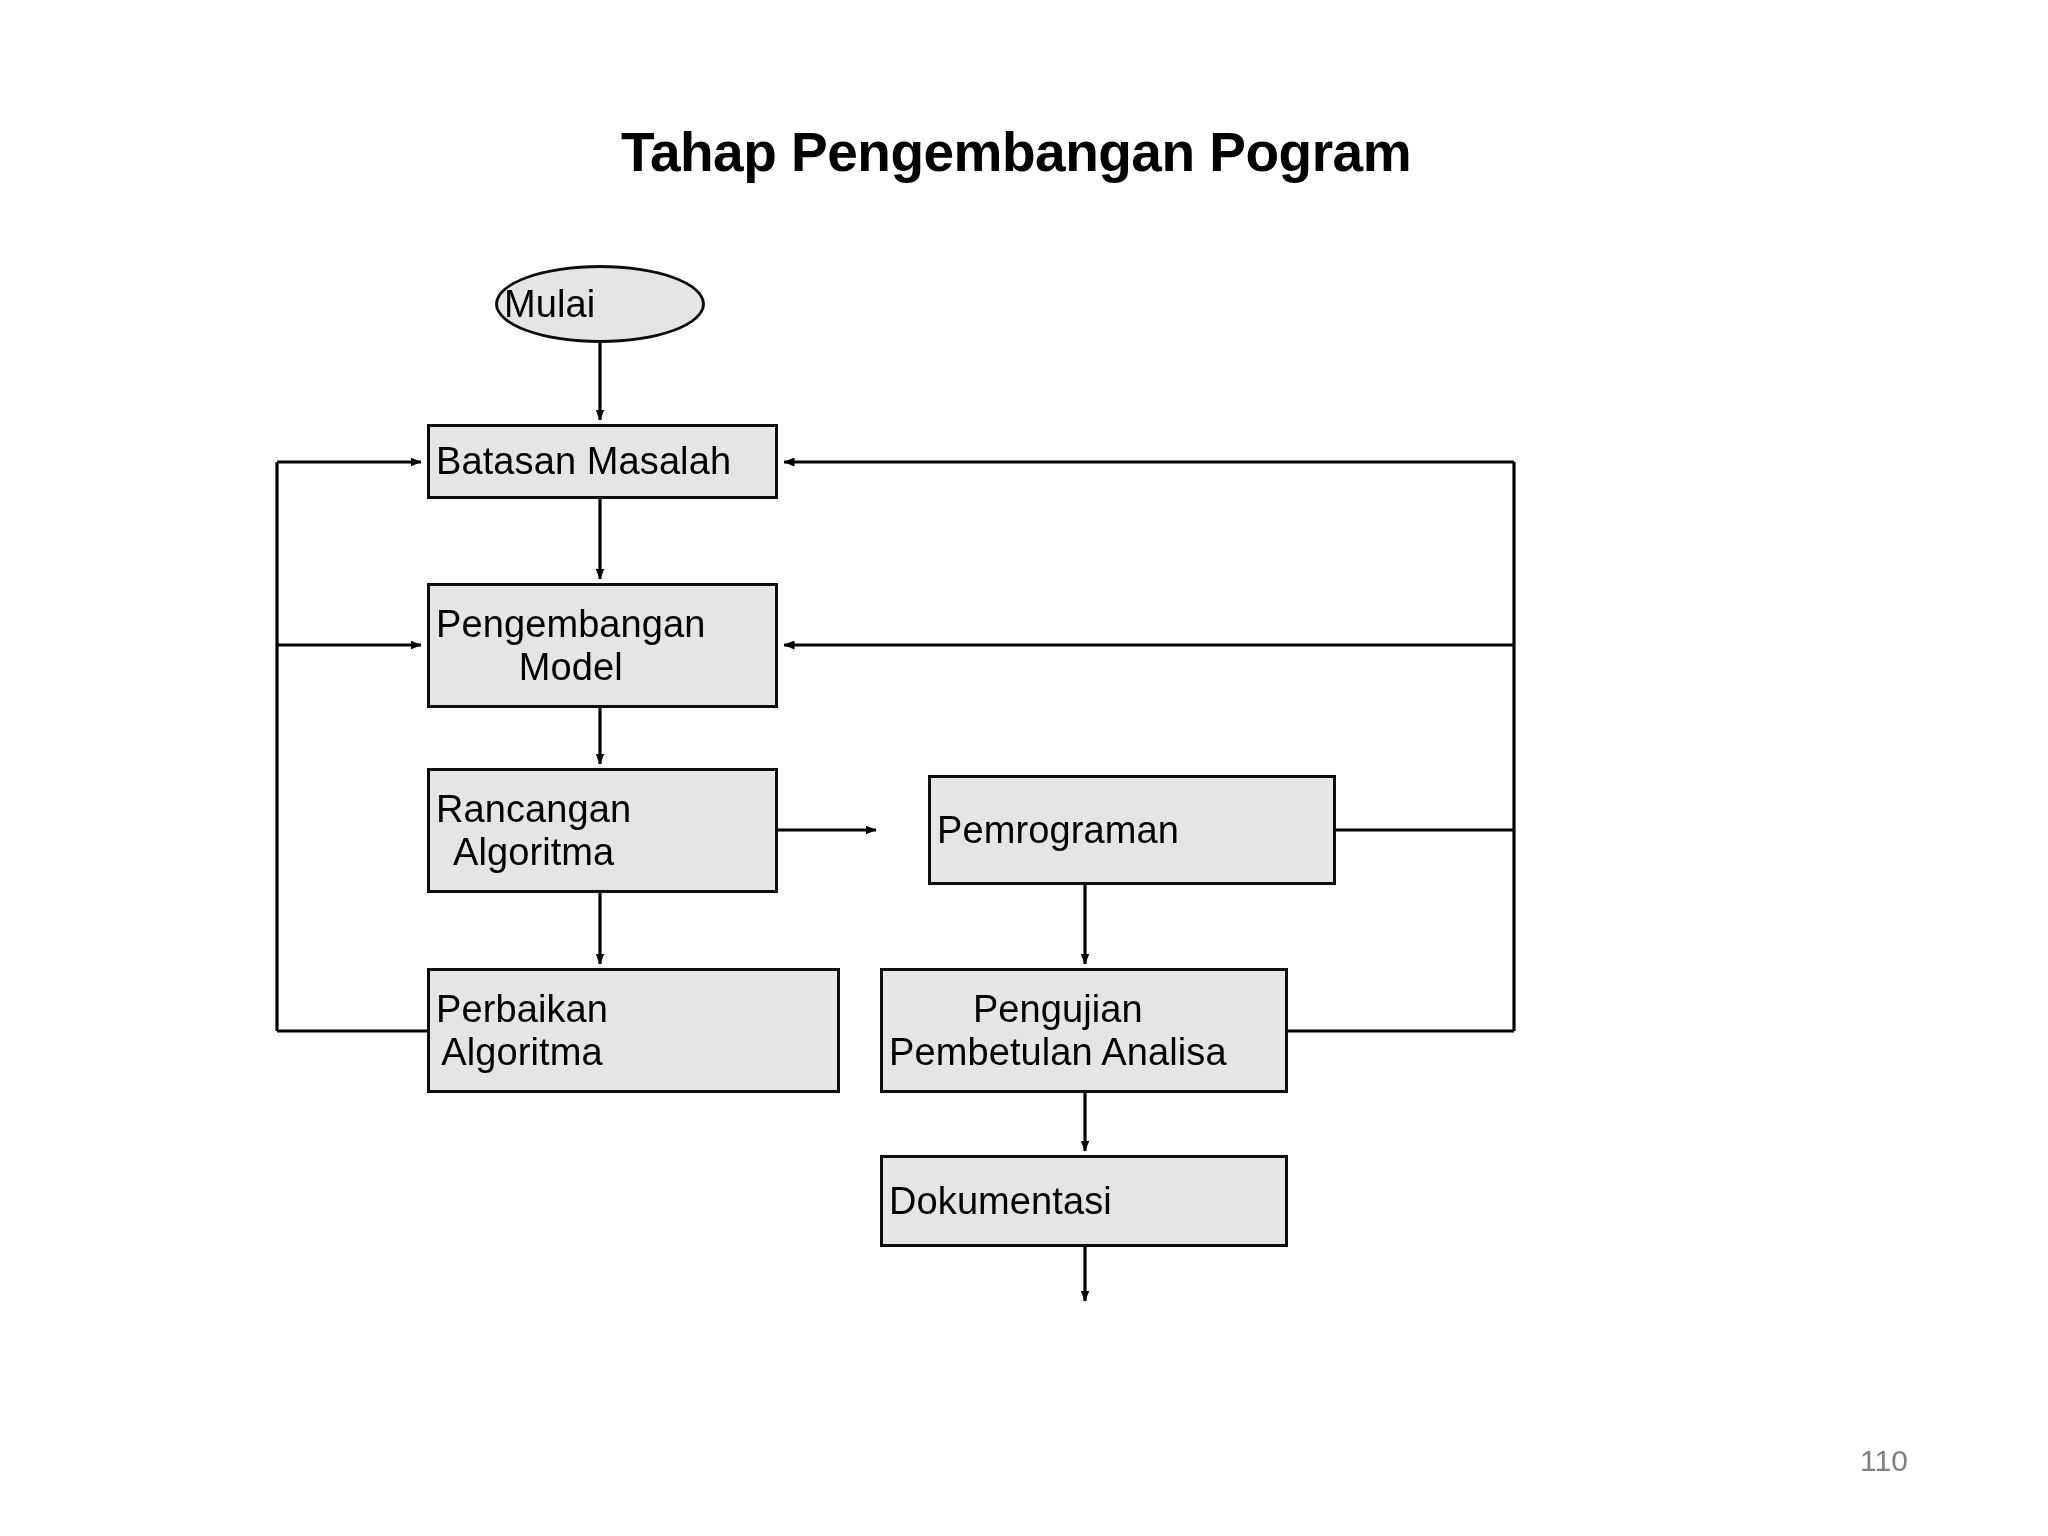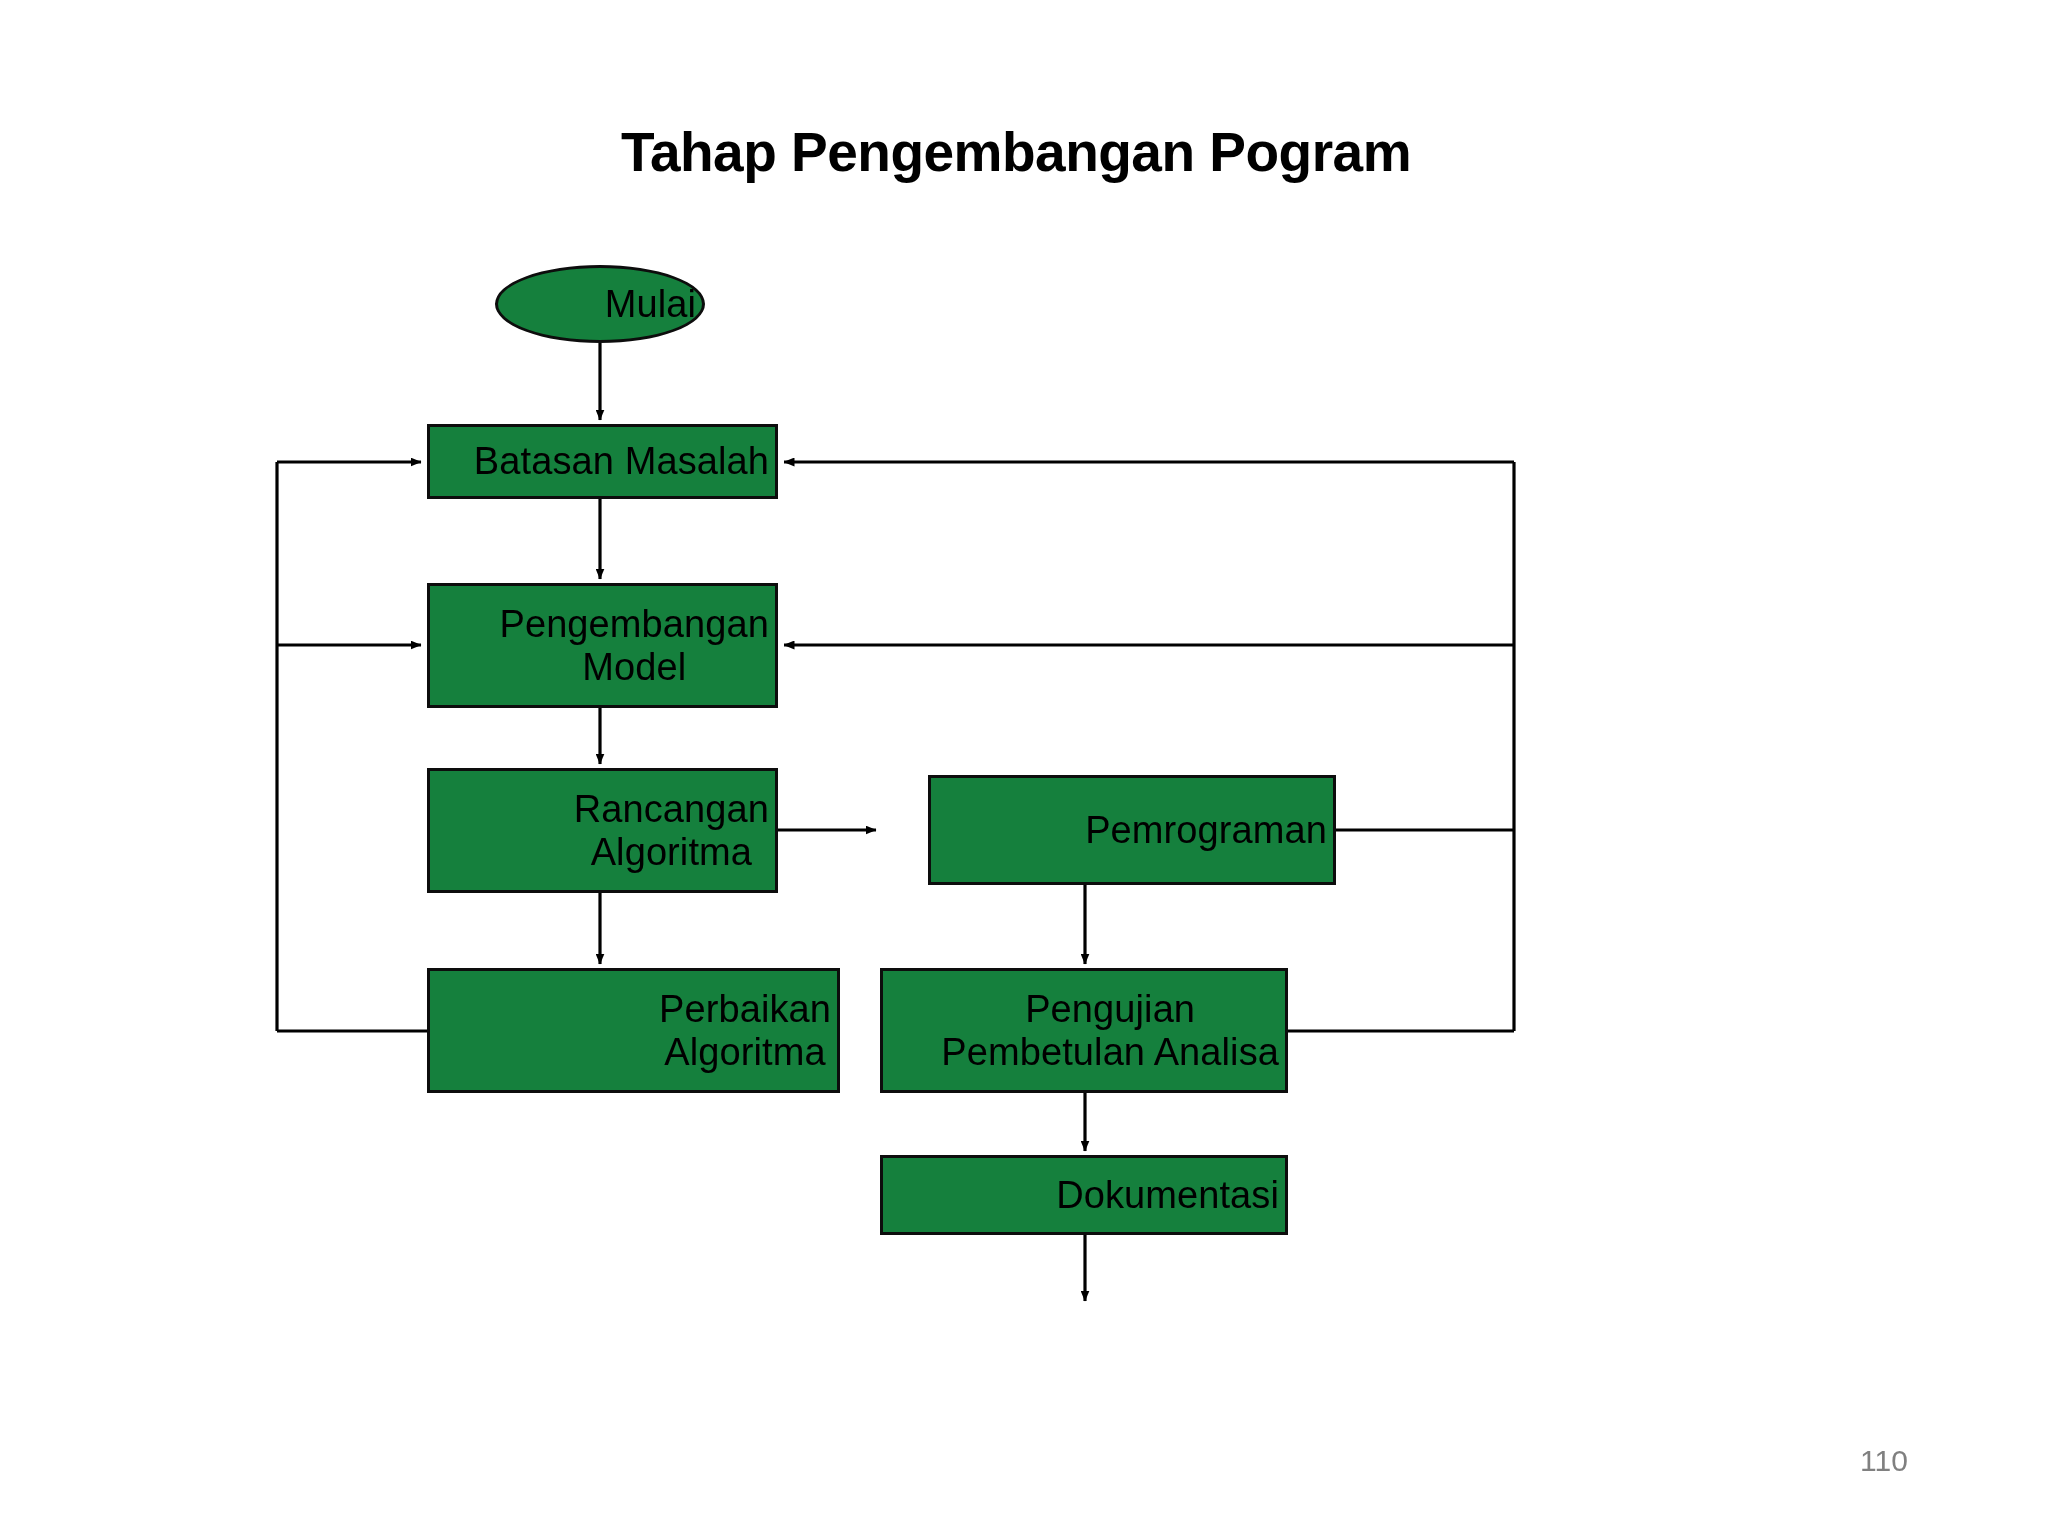--- a/index.html
+++ b/index.html
@@ -44,24 +44,24 @@
     width:2048px;height:1536px;
     pointer-events:none;
   }
 
   
   .node{
     position:absolute;
     box-sizing:border-box;
     display:flex;
     align-items:center;
-    justify-content:flex-end;
+    justify-content:flex-start;
     text-align:center;
     color:#000000;
-    background:#15803d;
+    background:#e5e5e5;
     border:3px solid #0d0d0d;
     font-size:38px;
     line-height:1.12;
     letter-spacing:0.1px;
   }
   .node.terminator{
     border-radius:50%;
     border:3px solid #0d0d0d;
     font-size:38px;
   }
@@ -72,21 +72,21 @@
   }
 
   
   #node-mulai      { left:495px;  top:265px;  width:210px; height:78px; }
   #node-batasan    { left:427px;  top:424px;  width:351px; height:75px; }
   #node-pengembangan{left:427px;  top:583px;  width:351px; height:125px;}
   #node-rancangan  { left:427px;  top:768px;  width:351px; height:125px;}
   #node-perbaikan  { left:427px;  top:968px;  width:413px; height:125px;}
   #node-pemrograman{ left:928px;  top:775px;  width:408px; height:110px;}
   #node-pengujian  { left:880px;  top:968px;  width:408px; height:125px;}
-  #node-dokumentasi{ left:880px;  top:1155px; width:408px; height:80px; }
+  #node-dokumentasi{ left:880px;  top:1155px; width:408px; height:92px; }
   #node-selesai    { left:967px;  top:1305px; width:222px; height:72px; }
 
   
   #footer-text{
     position:absolute;
     left:0;top:1444px;width:2048px;
     text-align:center;
     font-size:30px;
     color:#808080;
     letter-spacing:0.2px;

